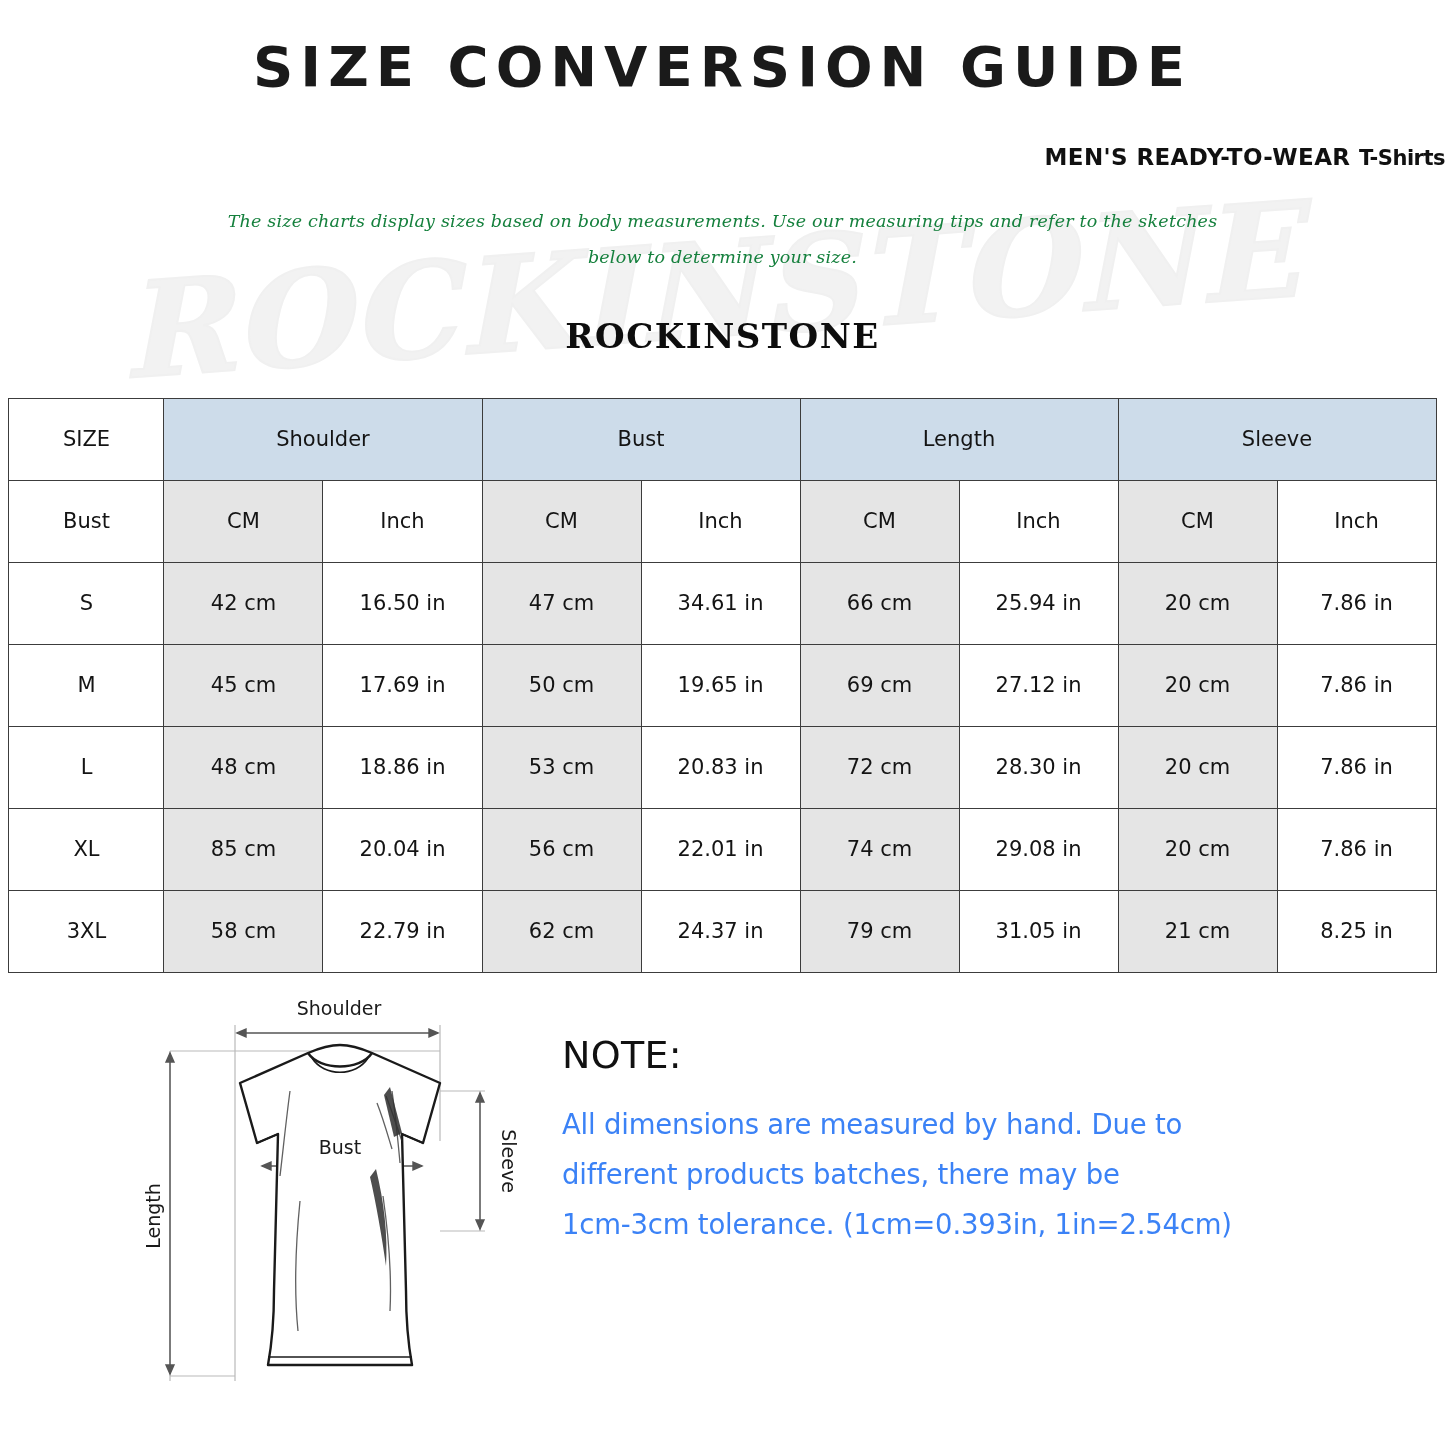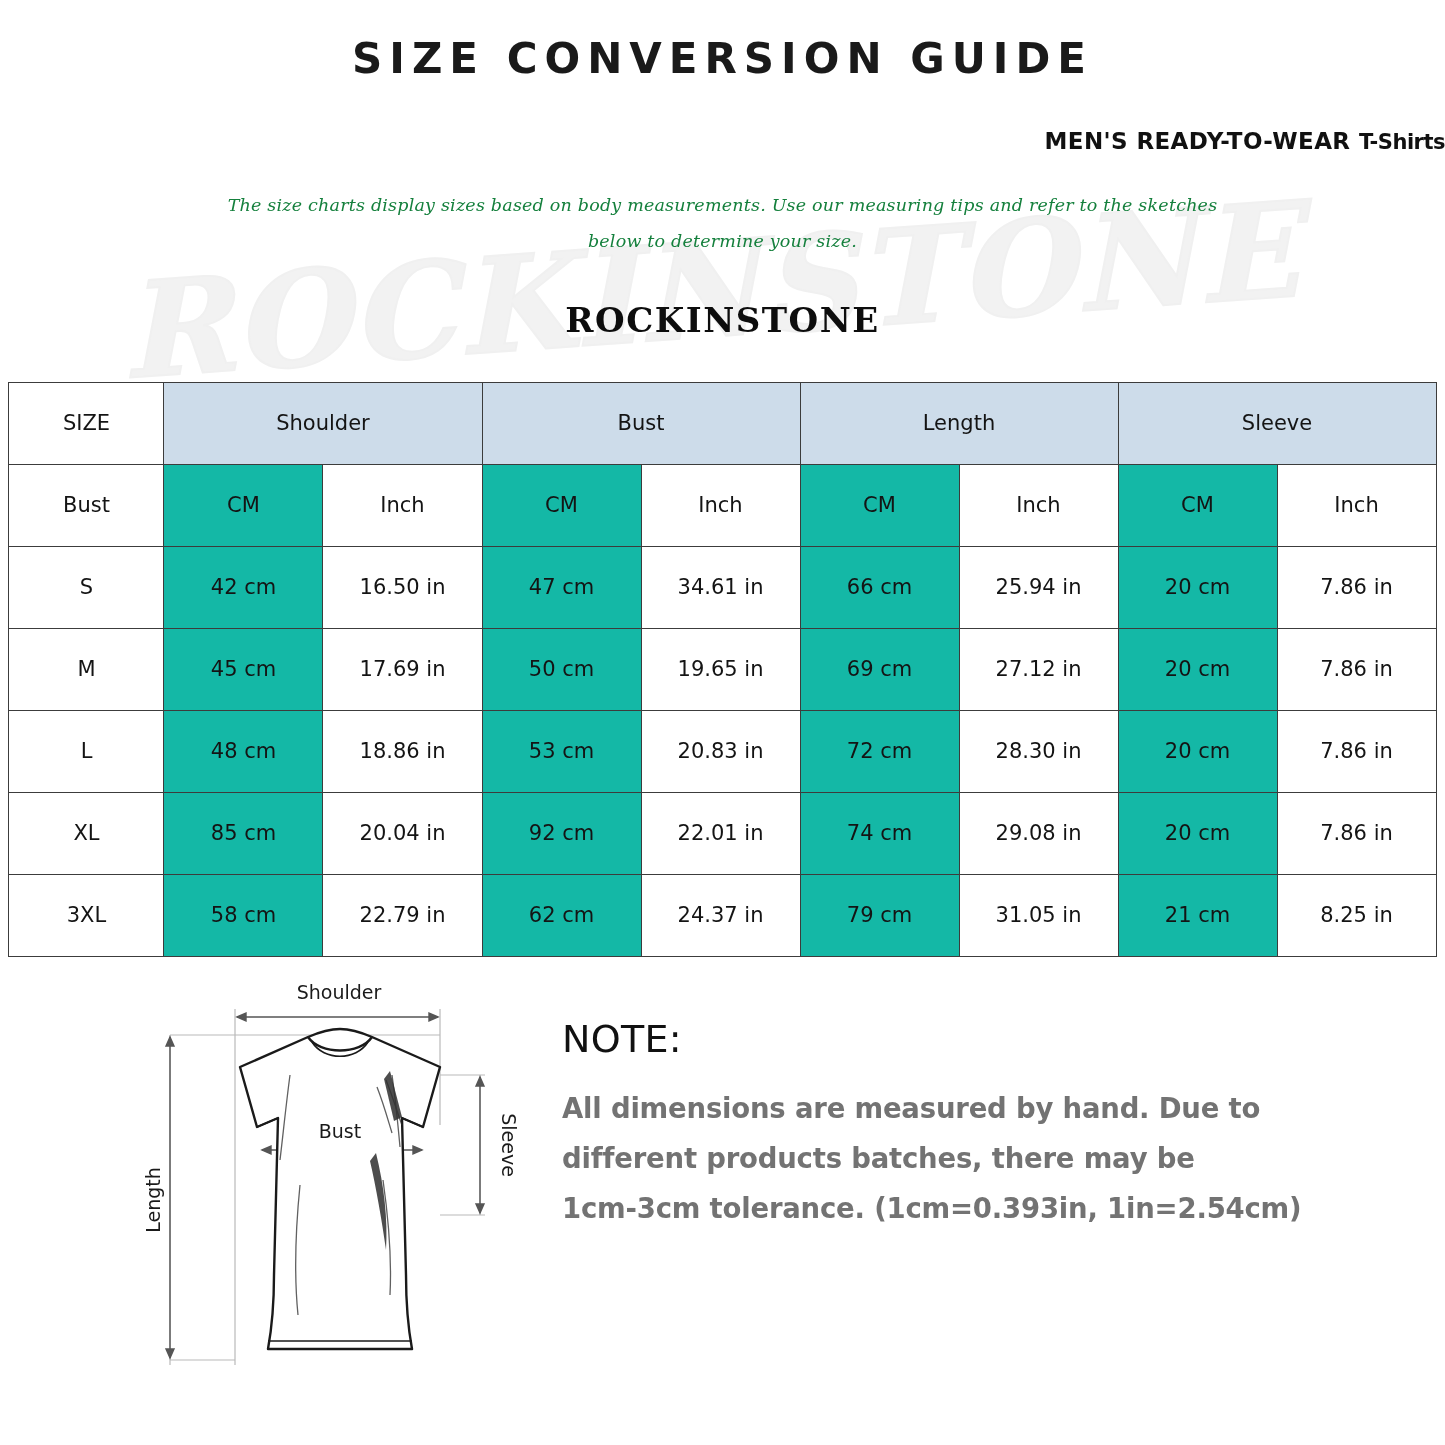--- a/index.html
+++ b/index.html
@@ -41,21 +41,21 @@
   .page {
     position: relative;
     z-index: 1;
     padding: 0;
   }
 
   
   .main-title {
     text-align: center;
     font-family: "DejaVu Sans", sans-serif;
-    font-size: 42px;
+    font-size: 56px;
     font-weight: bold;
     letter-spacing: 7px;
     color: #1a1a1a;
     margin: 20px 0 0 0;
     padding-top: 14px;
   }
   .sub-title {
     text-align: right;
     font-size: 23px;
     font-weight: bold;
@@ -101,21 +101,21 @@
     font-size: 21px;
     color: #141414;
     height: 82px;
     font-weight: normal;
   }
   .hdr-row th {
     font-weight: bold;
     font-size: 22px;
     height: 92px;
   }
-  .shaded { background: #14b8a6; }
+  .shaded { background: #e5e5e5; }
   .grp-hdr { background: #cddcea; font-weight: bold; }
   .sizecol { width: 155px; }
   .cmcol { width: 159px; }
   .incol  { width: 159px; }
 
   
   .bottom {
     display: flex;
     align-items: flex-start;
     margin-top: 18px;
@@ -136,22 +136,22 @@
   }
   .note-title {
     font-size: 38px;
     color: #111;
     font-weight: normal;
     margin-bottom: 22px;
     letter-spacing: 0.3px;
   }
   .note-body {
     font-size: 27.5px;
-    font-weight: bold;
-    color: #737373;
+    font-weight: normal;
+    color: #3b82f6;
     line-height: 1.82;
     letter-spacing: -0.2px;
   }
 </style>
 </head>
 <body>
 
 <div class="watermark">ROCKINSTONE</div>
 
 <div class="page">
@@ -233,21 +233,21 @@
         <td>20.83  in</td>
         <td class="shaded">72 cm</td>
         <td>28.30  in</td>
         <td class="shaded">20 cm</td>
         <td>7.86  in</td>
       </tr>
       <tr>
         <td>XL</td>
         <td class="shaded">85 cm</td>
         <td>20.04  in</td>
-        <td class="shaded">92 cm</td>
+        <td class="shaded">56 cm</td>
         <td>22.01  in</td>
         <td class="shaded">74 cm</td>
         <td>29.08  in</td>
         <td class="shaded">20 cm</td>
         <td>7.86  in</td>
       </tr>
       <tr>
         <td>3XL</td>
         <td class="shaded">58 cm</td>
         <td>22.79  in</td>

